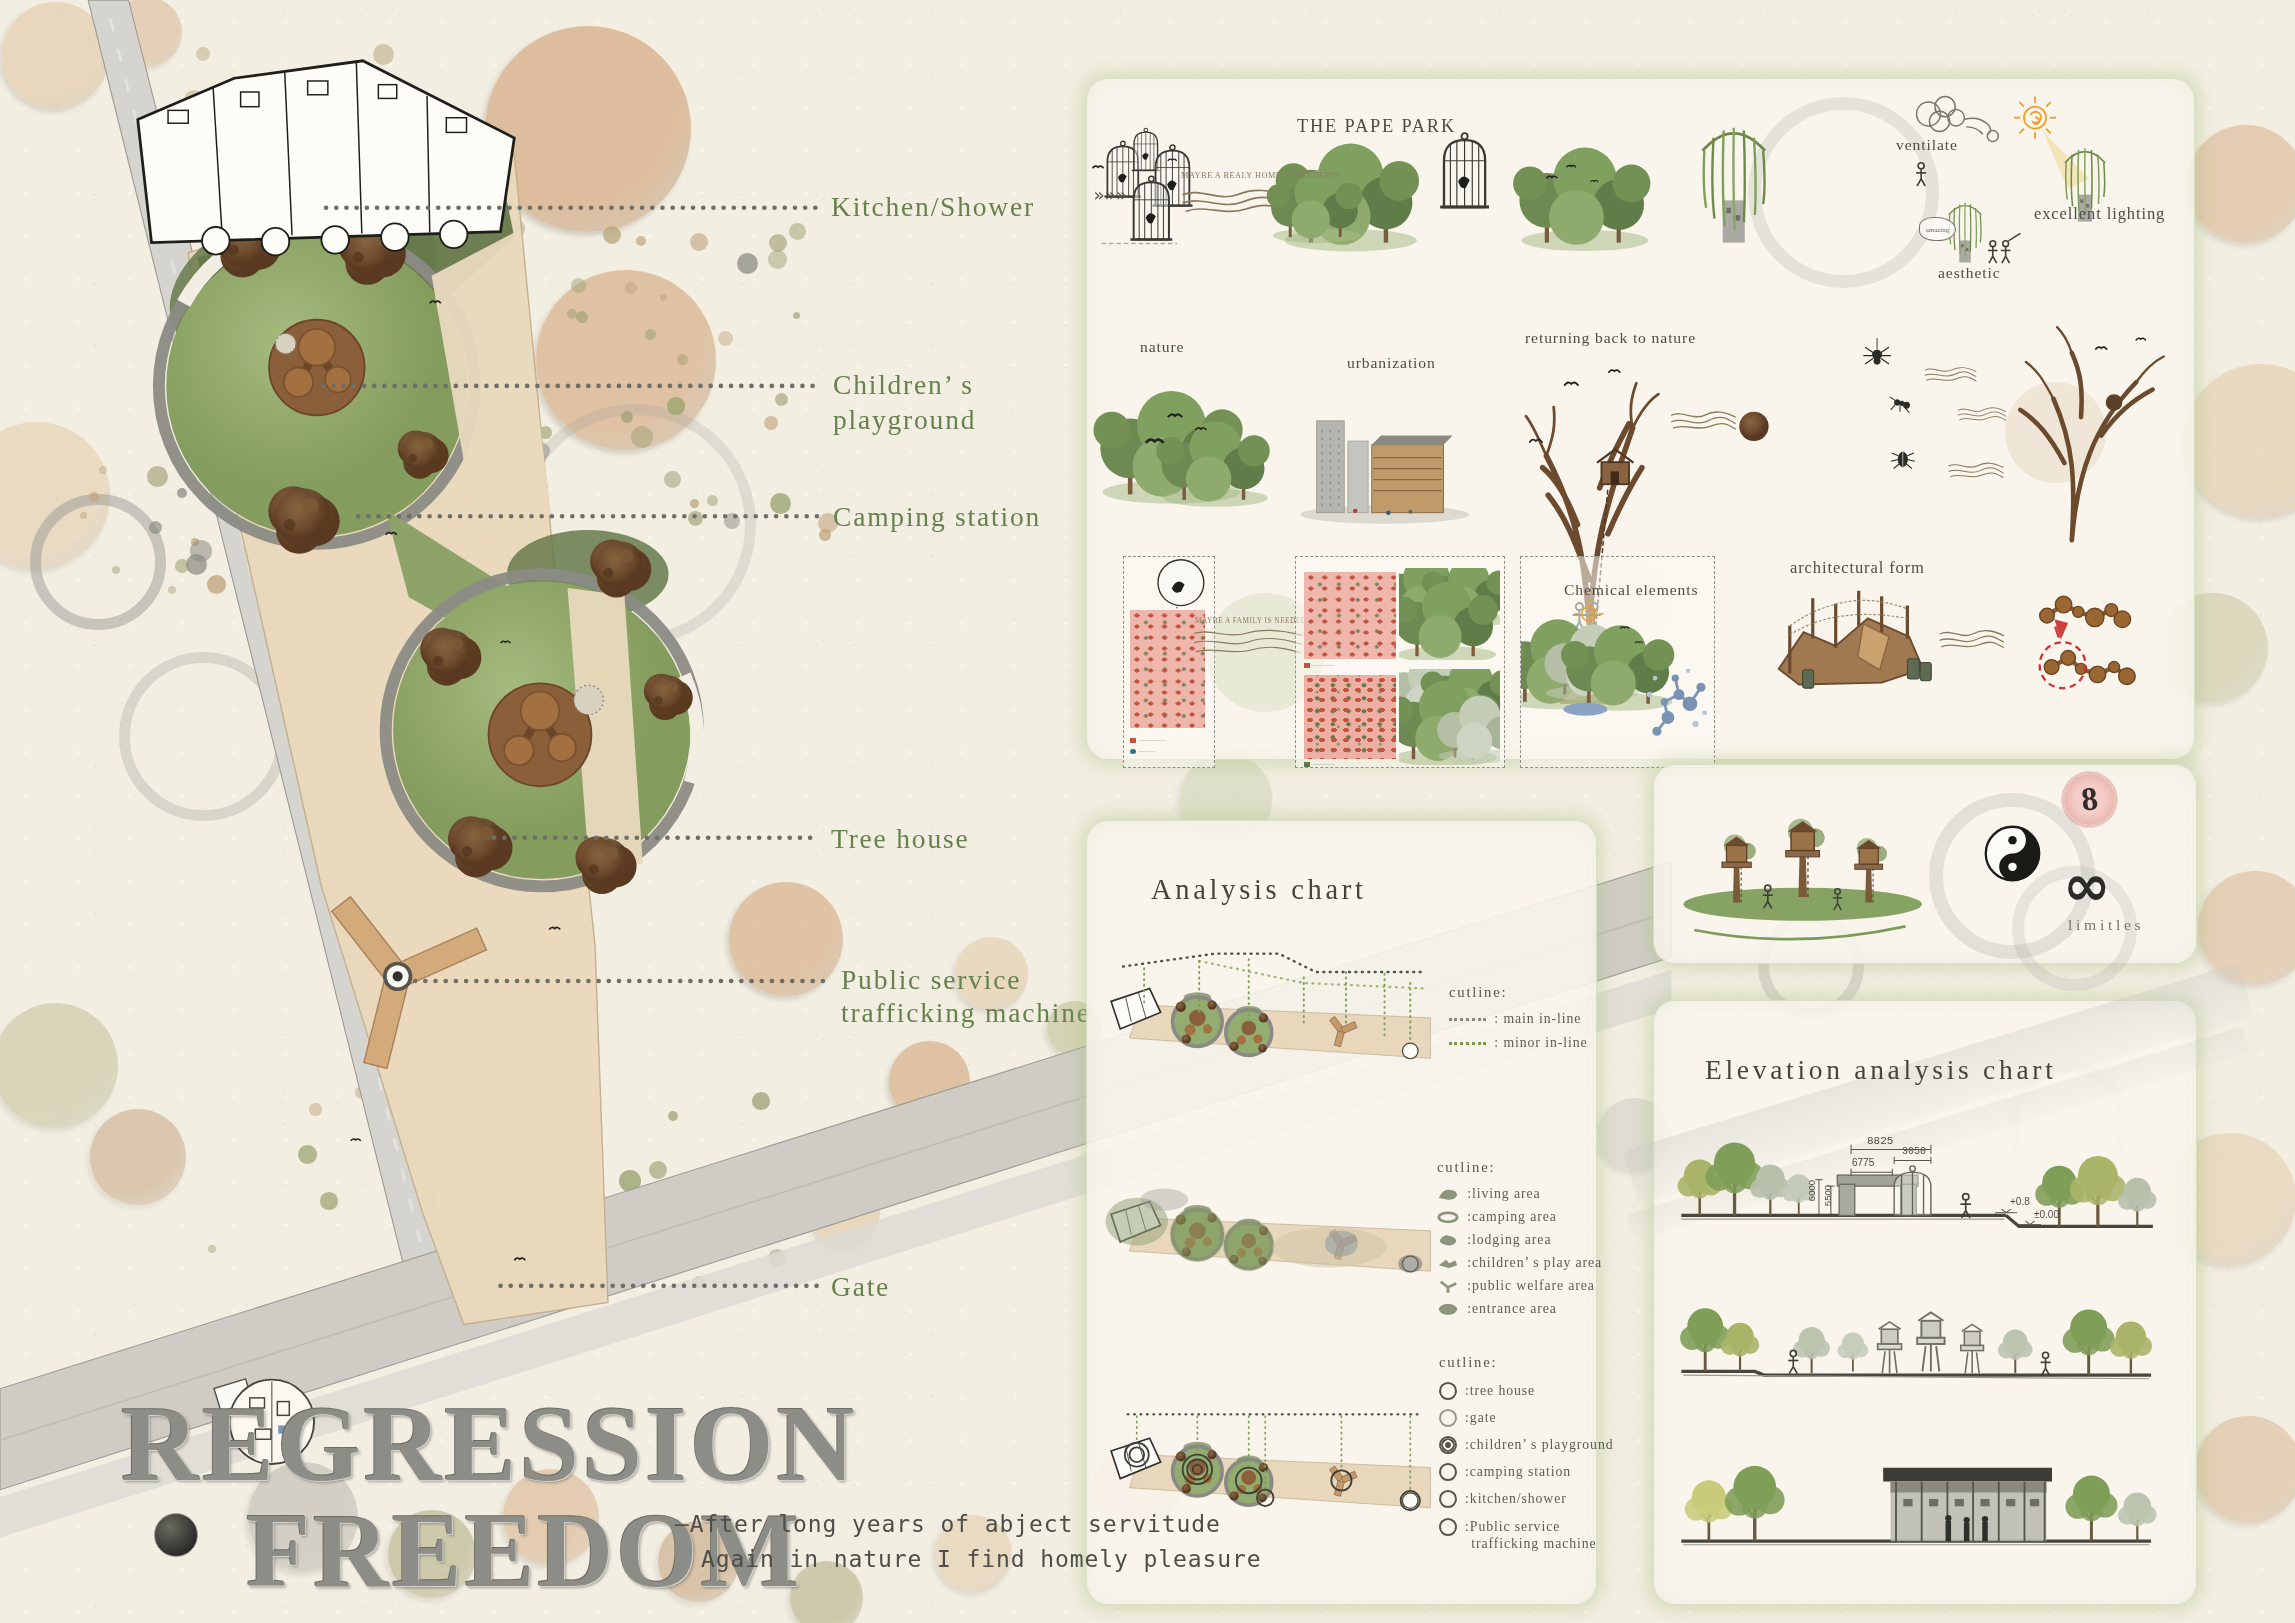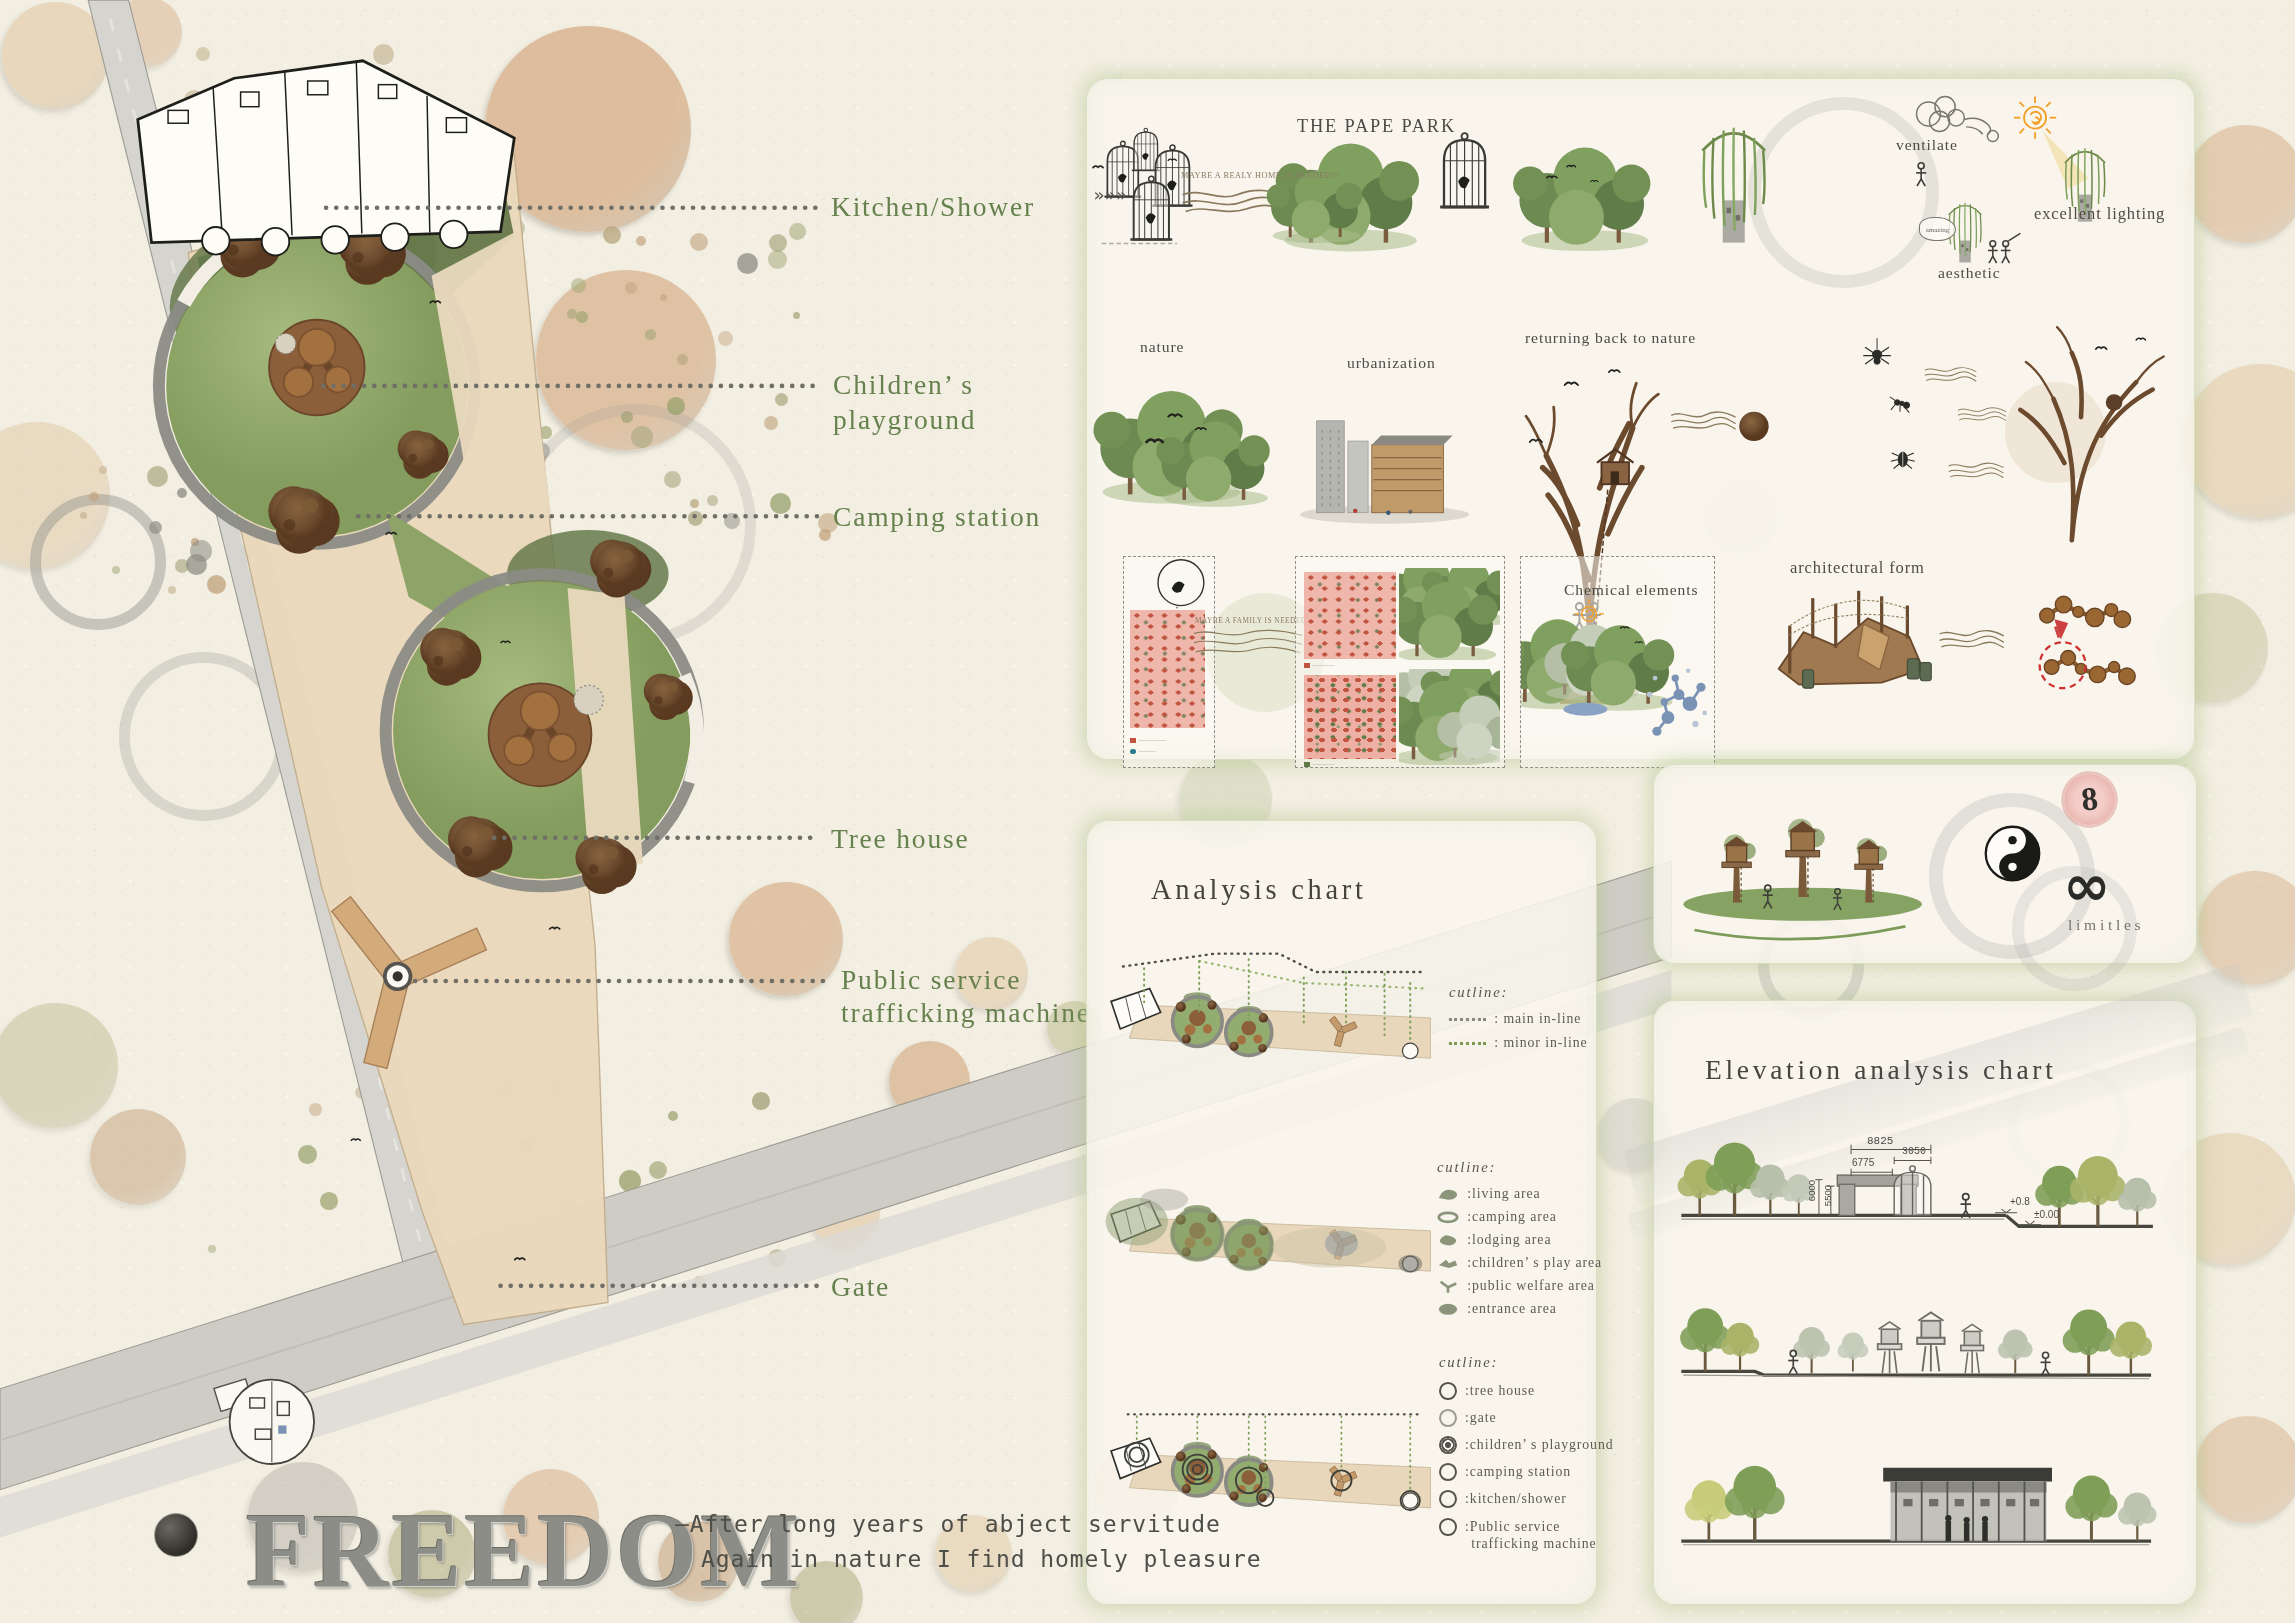--- a/index.html
+++ b/index.html
@@ -19,21 +19,21 @@
   .ptitle{position:absolute;font-size:28.5px;letter-spacing:3.7px;color:#45453e;white-space:nowrap;}
   .clabel{position:absolute;font-size:15.6px;letter-spacing:0.9px;color:#4c4c46;white-space:nowrap;}
   .tiny{position:absolute;font-size:8.3px;letter-spacing:0.5px;color:#8a7a64;white-space:nowrap;}
   .dashbox{position:absolute;border:1.4px dashed #8e8e86;background:rgba(251,249,243,.55);}
   .scatterA{background-color:#efb6ab;background-image:radial-gradient(#c15540 2.4px,transparent 2.8px),radial-gradient(#77815c 1.8px,transparent 2.3px);background-size:13.8px 11px,19px 15.6px;background-position:0 0,6.4px 4.6px;}
   .scatterB{background-color:#eeb0a4;background-image:radial-gradient(#c15540 2.6px,transparent 3px),radial-gradient(#5e7a46 2.2px,transparent 2.7px),radial-gradient(#8a9a6a 1.7px,transparent 2px);background-size:12px 10px,15.6px 13px,21px 17.4px;background-position:0 0,5.5px 3.7px,2.8px 8.3px;}
   .miniLegendRow{position:absolute;height:6.4px;font-size:5.5px;color:#9a9a92;white-space:nowrap;line-height:6.4px;}
   .sw{display:inline-block;width:5.5px;height:5.5px;margin-right:2.8px;vertical-align:middle;}
   
   .legend{position:absolute;white-space:nowrap;}
-  .lg-head{font-size:14.7px;letter-spacing:1.8px;color:#55554e;margin-bottom:6.4px;font-style:italic;}
+  .lg-head{font-size:14.7px;letter-spacing:1.8px;color:#55554e;margin-bottom:6.4px;}
   .lg-row{display:flex;align-items:center;height:24px;font-size:13.8px;letter-spacing:0.9px;color:#5c5c55;}
   .lg-row .txt{margin-left:8.3px;}
   .dotline{display:inline-block;width:37px;height:0;border-top:3.7px dotted #8a8a82;}
   .dotline.green{border-top-color:#7a9a50;}
   .ic-circle{display:inline-block;width:13.8px;height:13.8px;border:2.3px solid #55554e;border-radius:50%;}
   .ic-circle.target{background:radial-gradient(circle,#55554e 0 2.8px,transparent 3.2px 4.6px,#55554e 5px 6.4px,transparent 6.9px);}
   .ic-circle.lite{border-color:#9a9a92;}
   .lg2row{height:23px;}
   
   #big-title1{position:absolute;left:121px;top:1382px;font-size:108px;font-weight:bold;letter-spacing:2.8px;color:#8d8d87;
@@ -996,19 +996,20 @@
 
     <span class="abs" style="left:213px;top:134px;font-size:11px;color:#4c4c45;font-family:Liberation Mono, monospace">8825</span>
     <span class="abs" style="left:248px;top:145px;font-size:10px;color:#4c4c45;font-family:Liberation Mono, monospace">3050</span>
     <span class="abs" style="left:198px;top:156px;font-size:10px;color:#4c4c45;font-family:'Liberation Sans',sans-serif">6775</span>
     <span class="abs" style="left:147px;top:184px;font-size:9.6px;color:#4c4c45;font-family:'Liberation Sans',sans-serif;transform:rotate(-90deg)">6000</span>
     <span class="abs" style="left:163px;top:189px;font-size:9.6px;color:#4c4c45;font-family:'Liberation Sans',sans-serif;transform:rotate(-90deg)">5500</span>
     <span class="abs" style="left:356px;top:195px;font-size:10px;color:#4c4c45;font-family:'Liberation Sans',sans-serif">+0.8</span>
     <span class="abs" style="left:380px;top:208px;font-size:10px;color:#4c4c45;font-family:'Liberation Sans',sans-serif">±0.00</span>
   </section>
 
+  <div id="big-title1">REGRESSION</div>
   <div id="title-dot"></div>
   <div id="big-title2">FREEDOM</div>
   <div class="tagline" style="left:675px;top:1511px">—After long years of abject servitude</div>
   <div class="tagline" style="left:701px;top:1546px">Again in nature I find homely pleasure</div>
 
 </div>
 
 
 </body></html>

